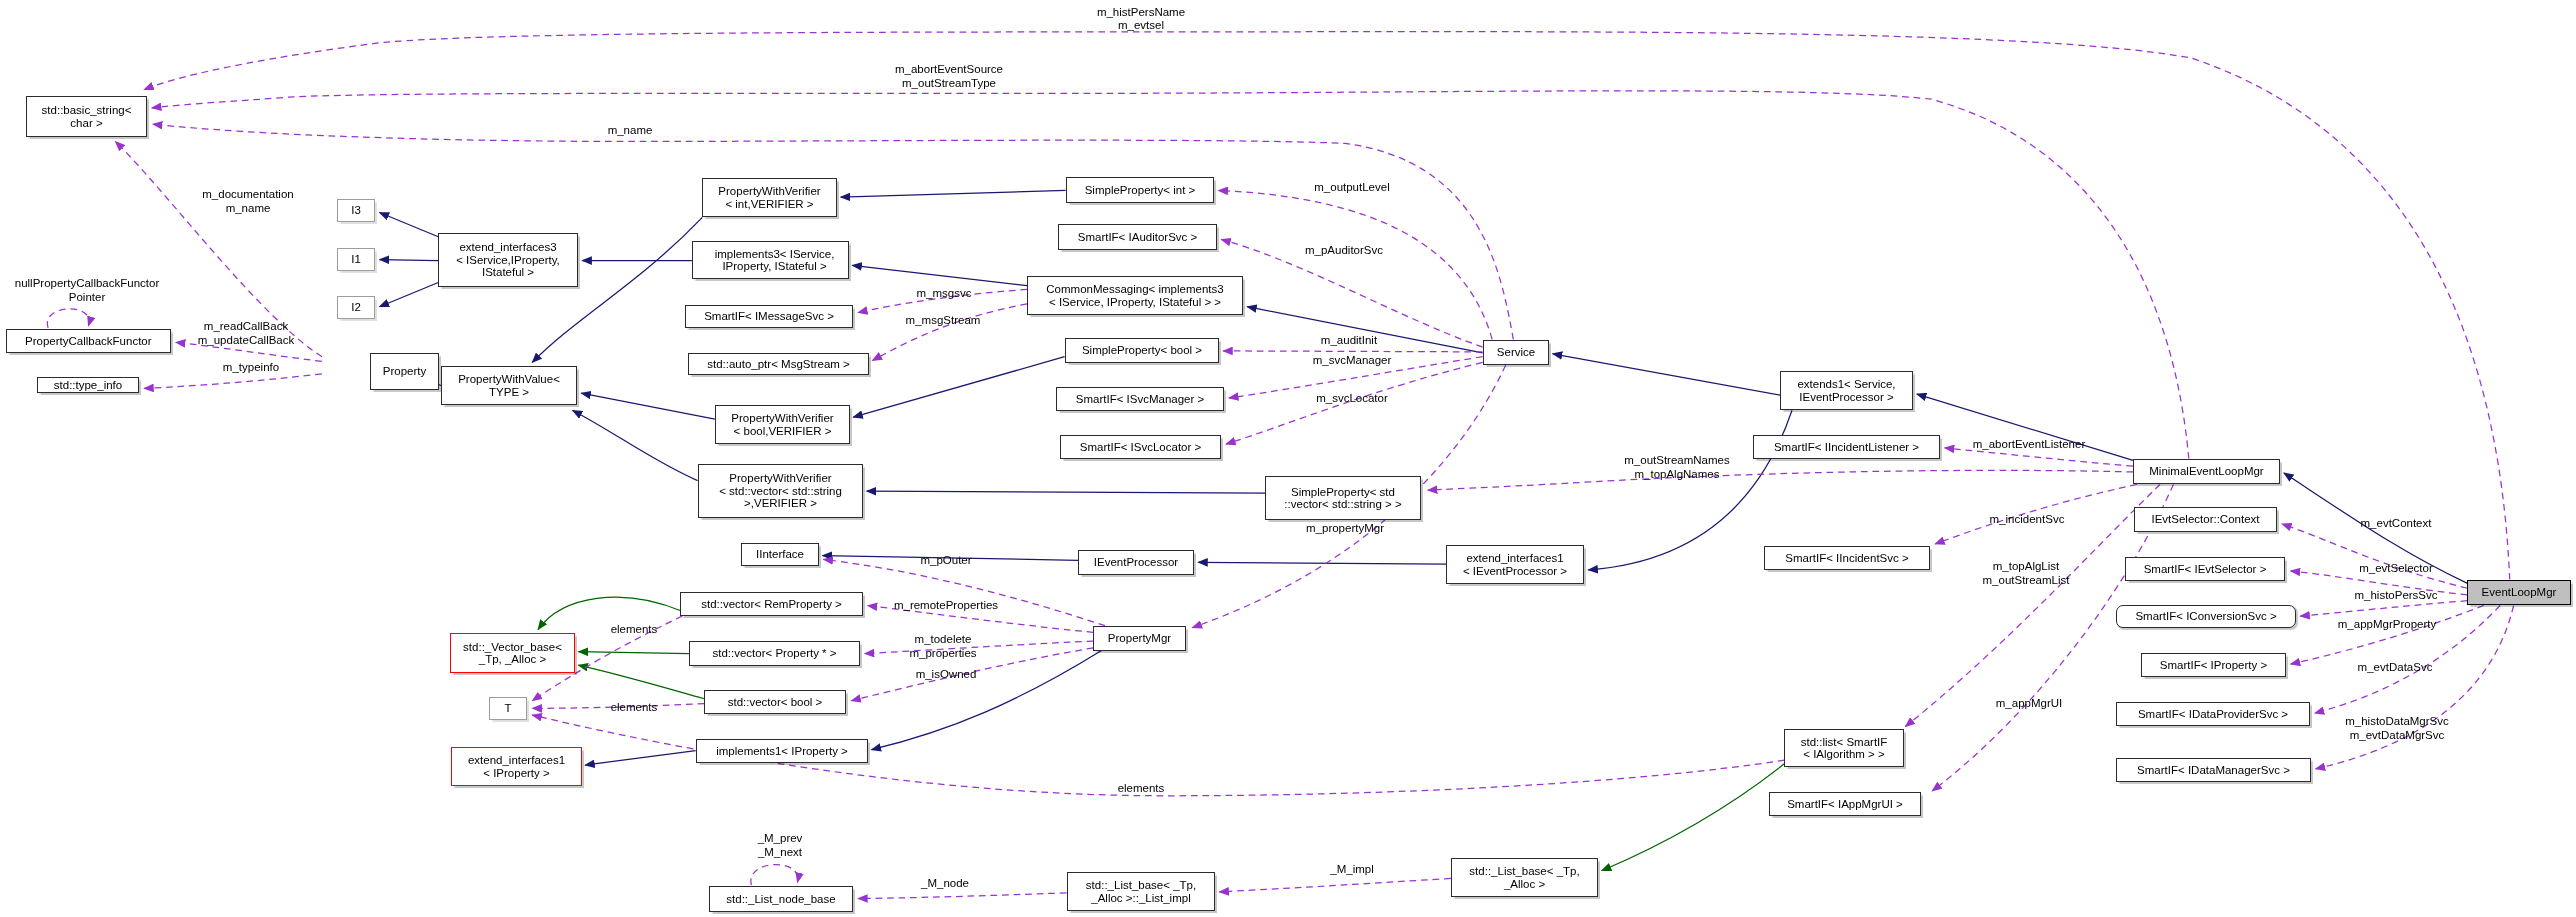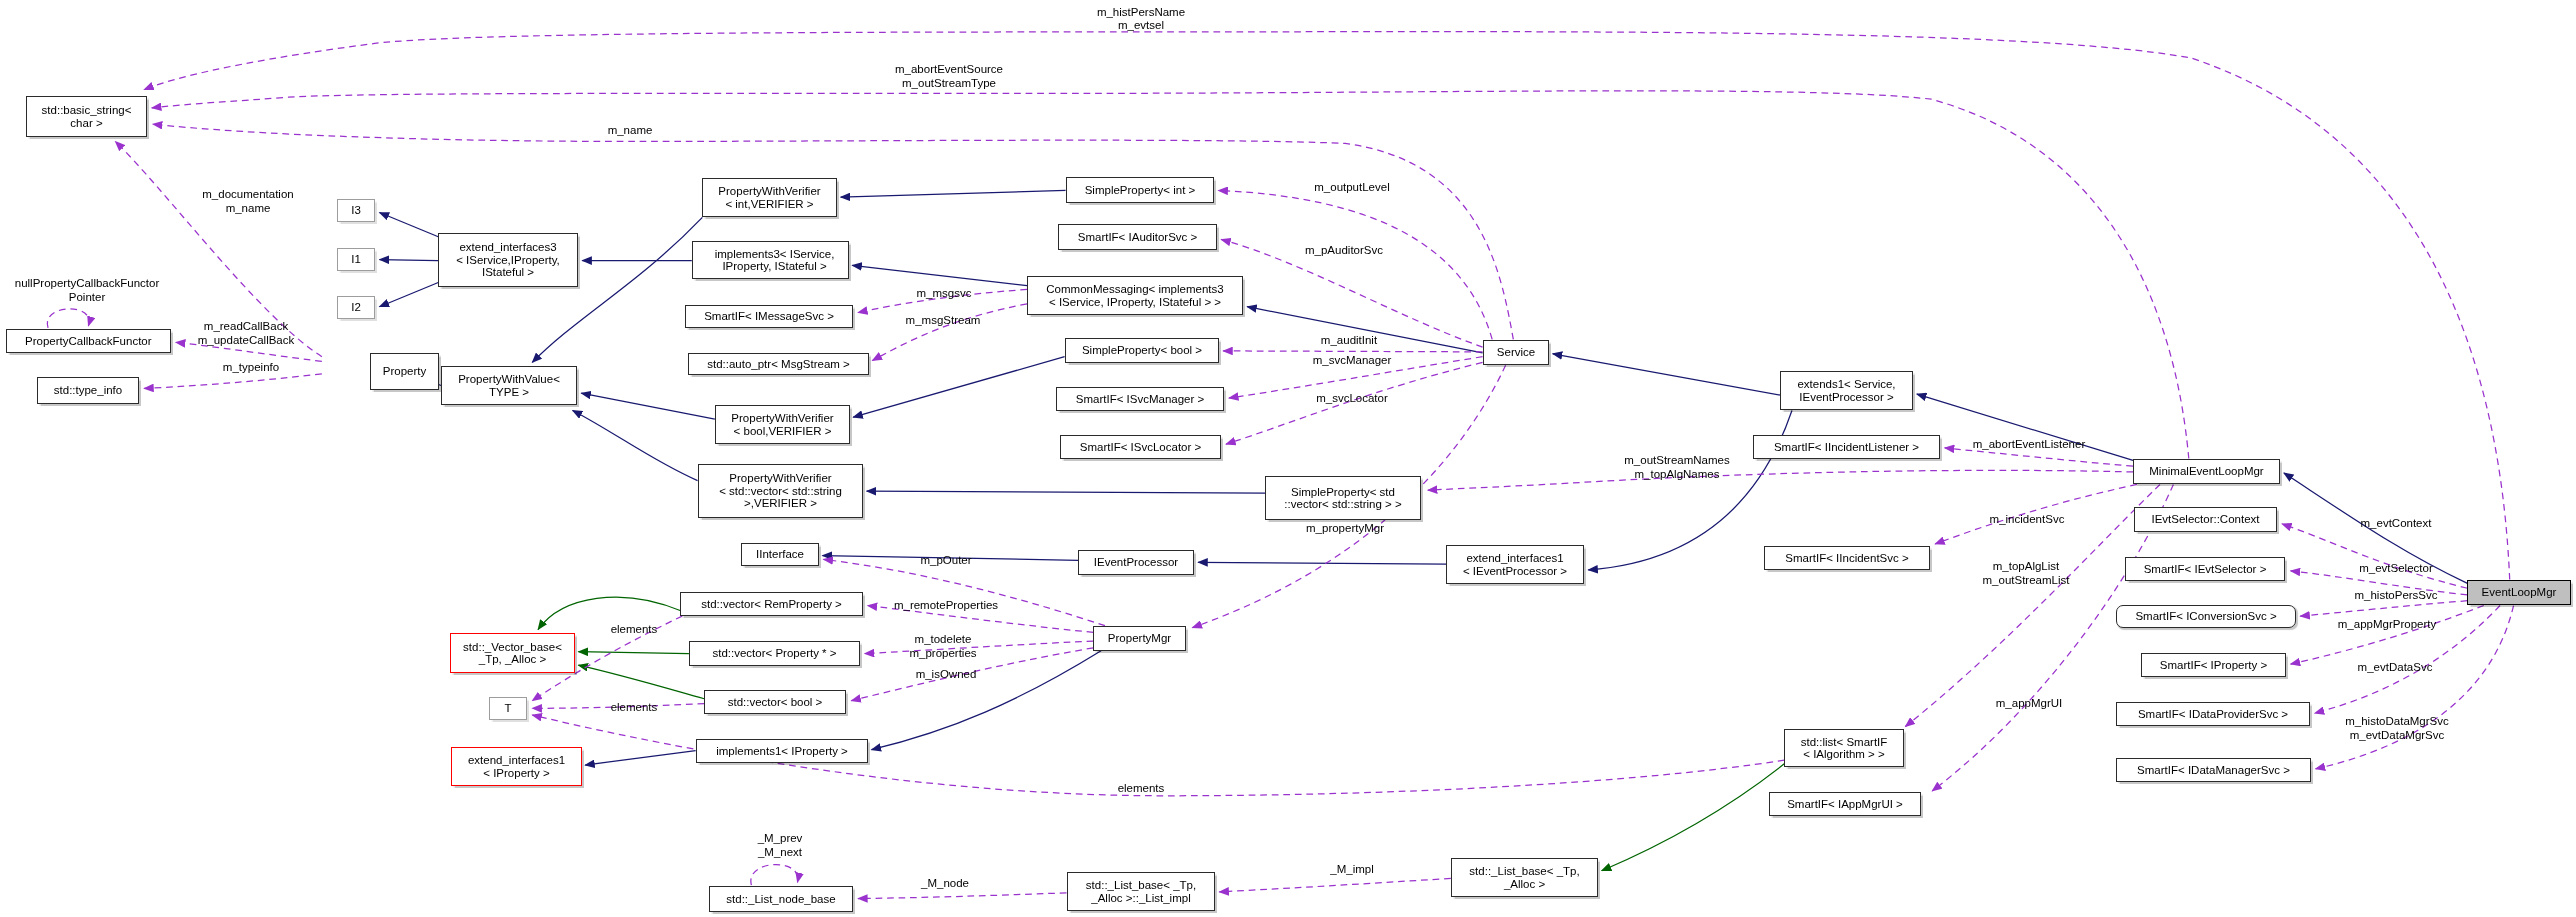--- a/index.html
+++ b/index.html
@@ -93,21 +93,21 @@
         <path d="M 1857 791 C 1700 815 1450 828 1213 828 C 1000 828 770 795 554 744" fill="none" stroke="#9a32cd" stroke-width="1.3" stroke-dasharray="7,5" marker-end="url(#arr-usage)"></path>
         <path d="M 1510 914 C 1428 919 1350 924 1269 928" fill="none" stroke="#9a32cd" stroke-width="1.3" stroke-dasharray="7,5" marker-end="url(#arr-usage)"></path>
         <path d="M 1110 929 C 1030 932 965 934 893 935" fill="none" stroke="#9a32cd" stroke-width="1.3" stroke-dasharray="7,5" marker-end="url(#arr-usage)"></path>
         <path d="M 782 921 C 775 894 836 892 830 918" fill="none" stroke="#9a32cd" stroke-width="1.3" stroke-dasharray="7,5" marker-end="url(#arr-usage)"></path>
       </g>
   </svg>
   <div id="nodes-layer">
       <div class="node" style="left: 26px; top: 96px; width: 121px; height: 41px;">std::basic_string&lt;
 char &gt;</div>
       <div class="node" style="left: 5.8px; top: 329px; width: 165px; height: 24px;">PropertyCallbackFunctor</div>
-      <div class="node" style="left: 37px; top: 377px; width: 102px; height: 27px;">std::type_info</div>
+      <div class="node" style="left: 37px; top: 377px; width: 102px; height: 16px;">std::type_info</div>
       <div class="node param" style="left: 337px; top: 199px; width: 38px; height: 23px;">I3</div>
       <div class="node param" style="left: 337px; top: 248px; width: 38px; height: 23px;">I1</div>
       <div class="node param" style="left: 337px; top: 296px; width: 38px; height: 23px;">I2</div>
       <div class="node" style="left: 438px; top: 233px; width: 140px; height: 54px;">extend_interfaces3
 &lt; IService,IProperty,
 IStateful &gt;</div>
       <div class="node" style="left: 322px; top: 353px; width: 69px; height: 37px; margin-left: 48px;">Property</div>
       <div class="node" style="left: 441px; top: 366px; width: 136px; height: 39px;">PropertyWithValue&lt;
 TYPE &gt;</div>
       <div class="node" style="left: 702px; top: 178px; width: 135px; height: 39px;">PropertyWithVerifier

